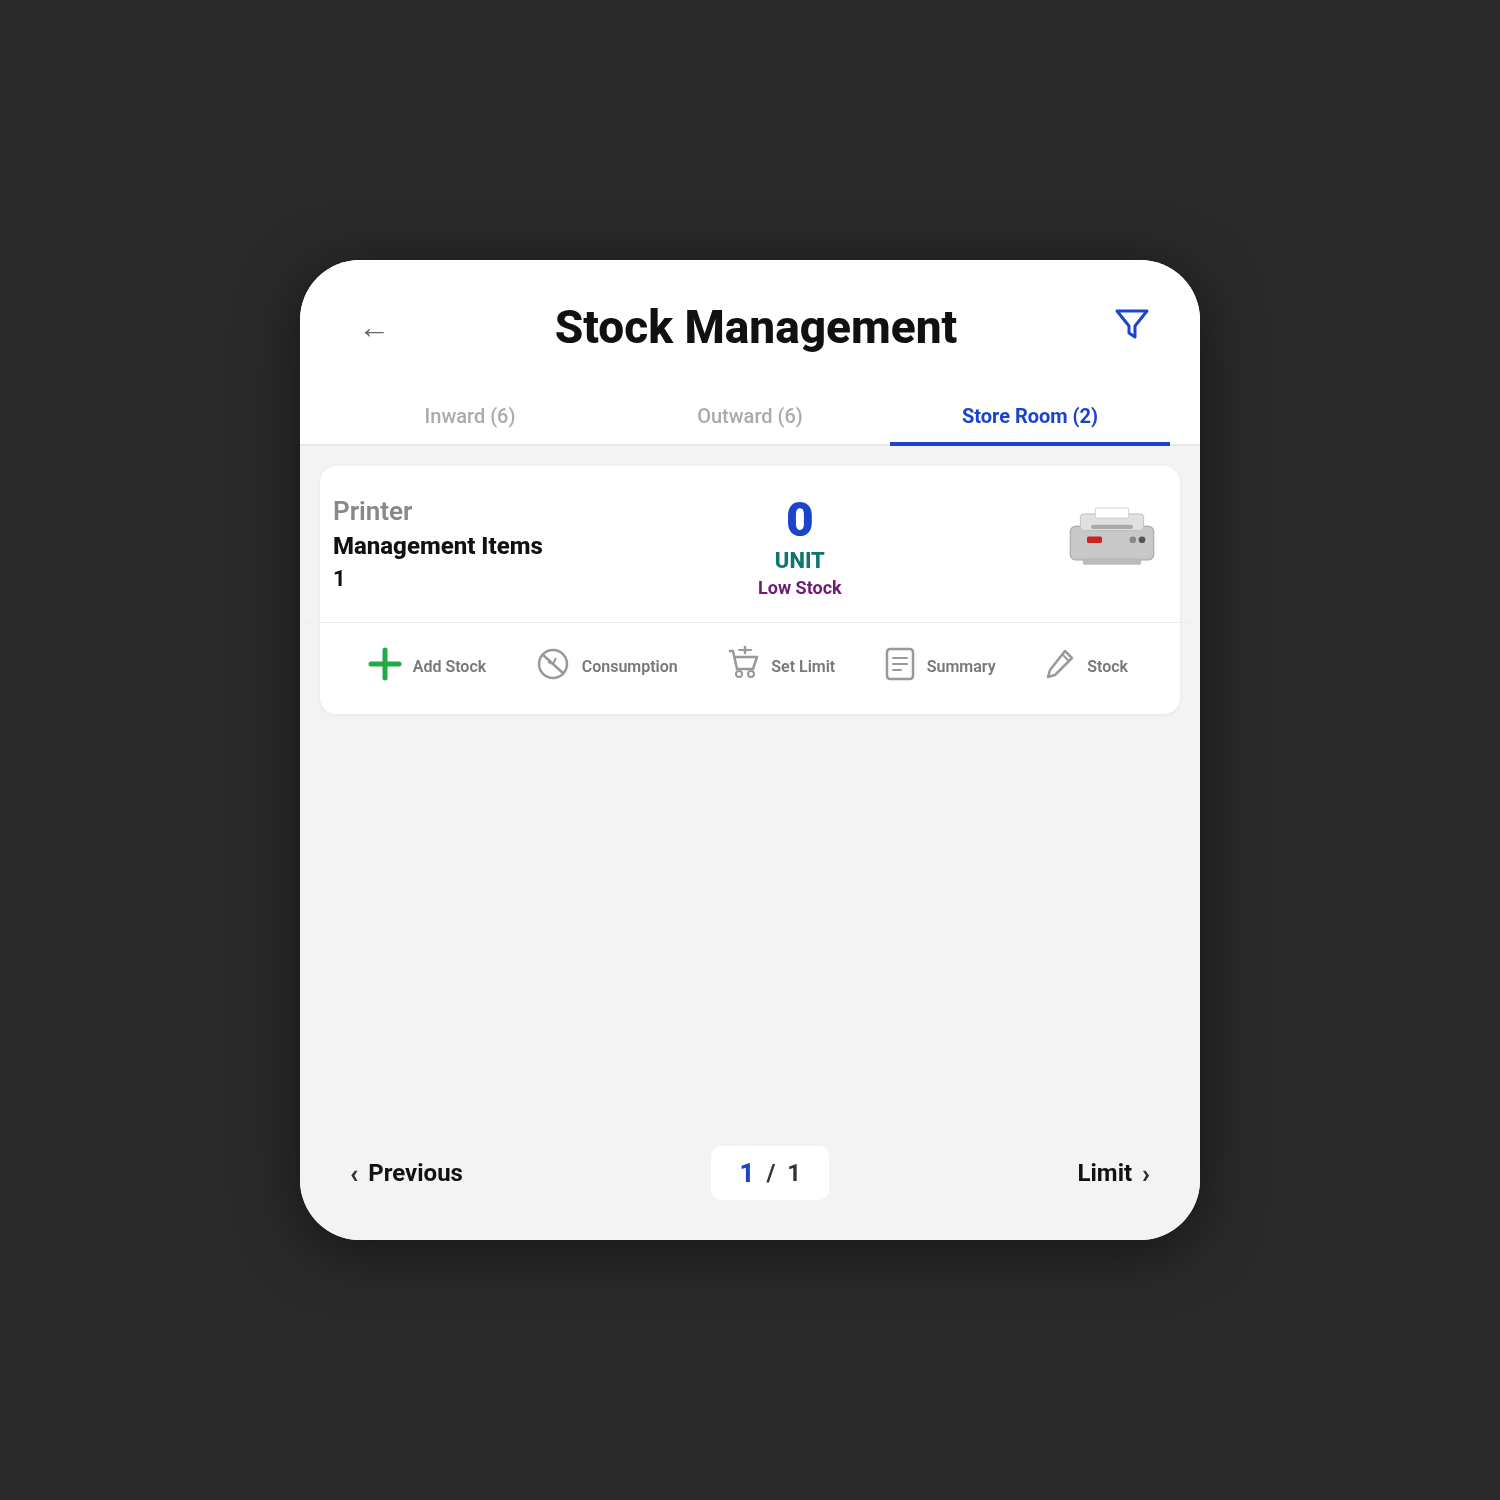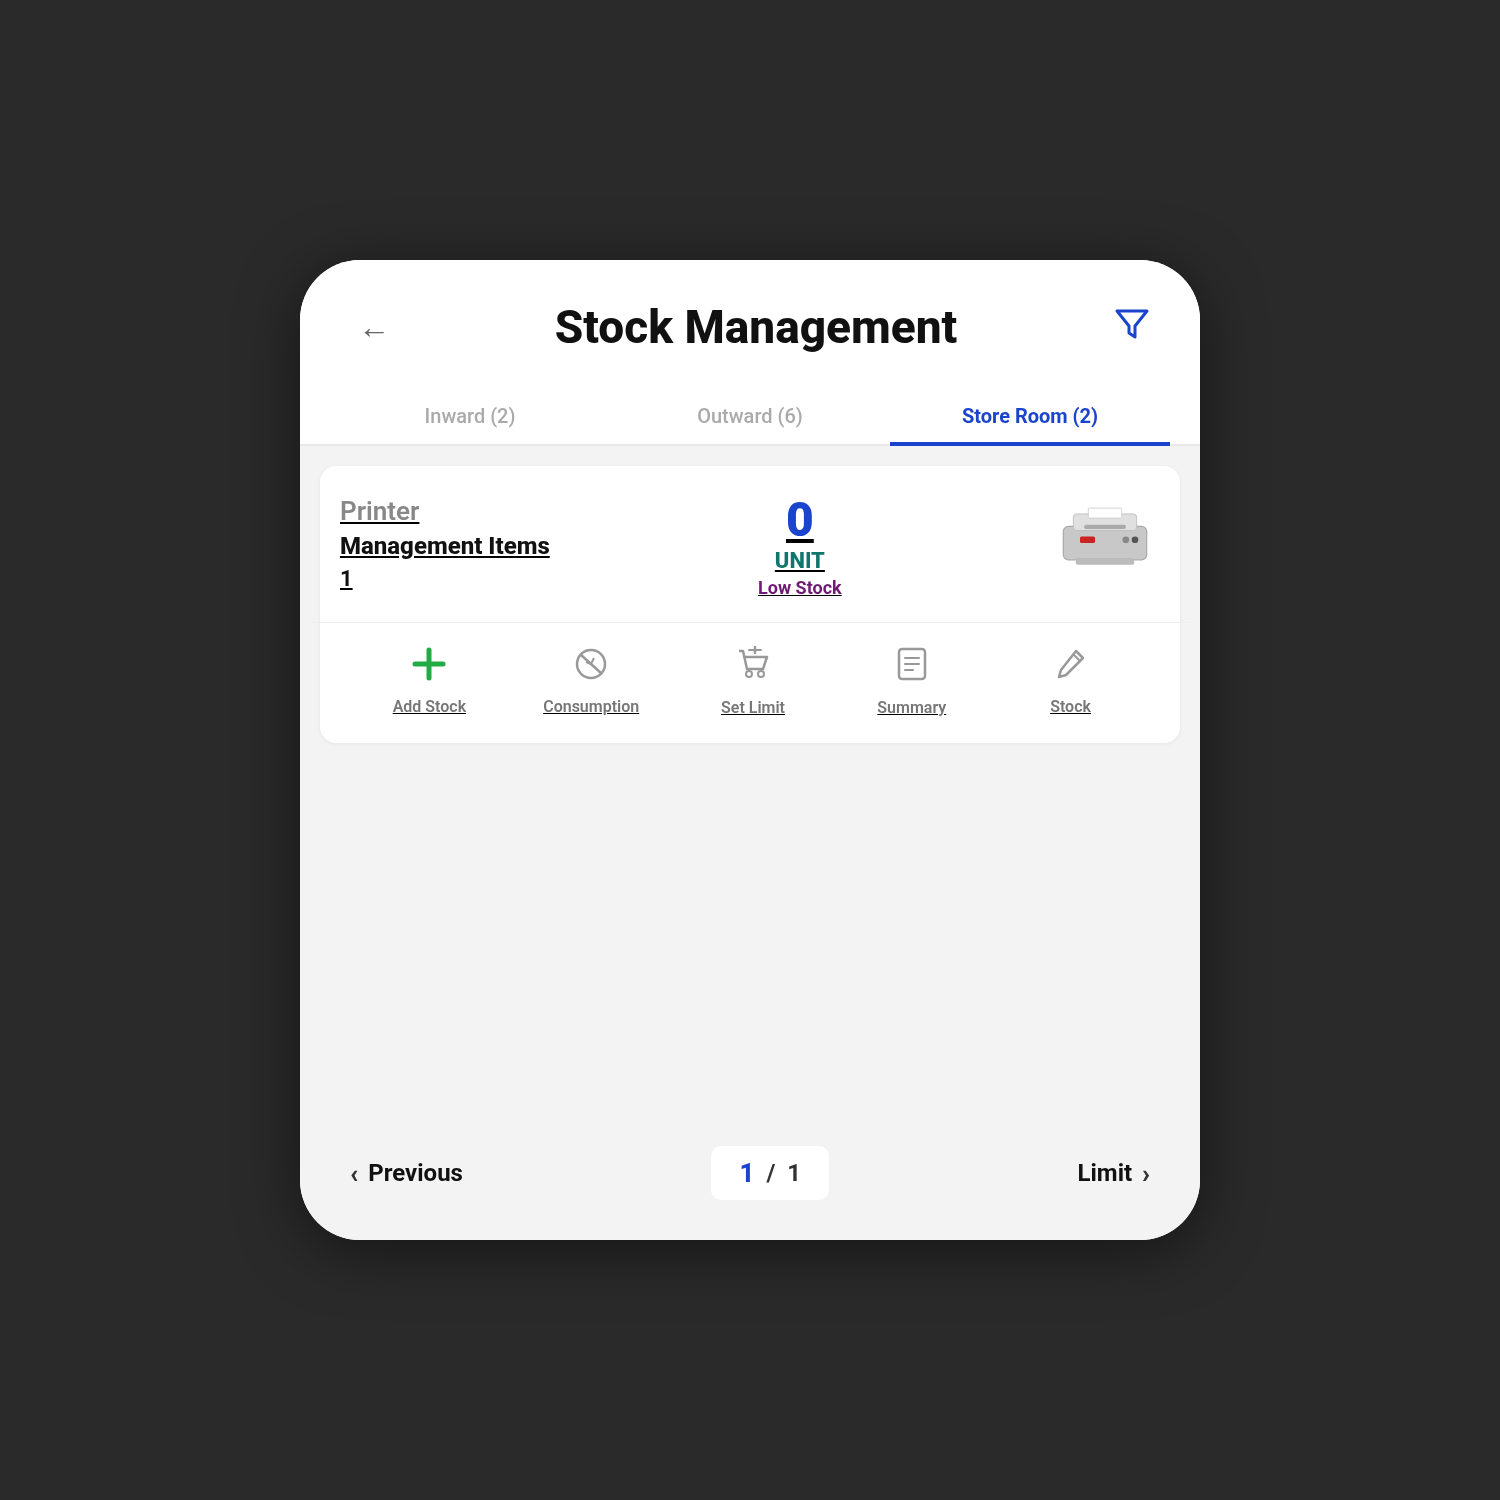--- a/index.html
+++ b/index.html
@@ -87,23 +87,22 @@
       padding: 20px 20px 10px;
       display: flex;
       flex-direction: column;
       gap: 16px;
     }
 
     
     .item-card {
       background: #fff;
       border-radius: 16px;
-      padding: 30px 20px 0;
+      padding: 30px 13px 0;
       box-shadow: 0 1px 4px rgba(0,0,0,0.06);
-      text-decoration: underline;
     }
 
     .item-main {
       display: flex;
       align-items: flex-start;
       justify-content: space-between;
       padding-bottom: 24px;
     }
 
     .item-info {
@@ -180,21 +179,21 @@
     
     .actions {
       display: flex;
       align-items: center;
       justify-content: space-around;
       padding: 22px 10px 26px;
     }
 
     .action-btn {
       display: flex;
-      flex-direction: column;
+      flex-direction: row;
       align-items: center;
       gap: 10px;
       cursor: pointer;
       min-width: 90px;
     }
 
     .action-icon {
       font-size: 30px;
       line-height: 1;
     }
@@ -275,21 +274,21 @@
     <span class="page-title">Stock Management</span>
     <span class="filter-icon">
       <svg class="funnel" viewBox="0 0 36 36" fill="none" xmlns="http://www.w3.org/2000/svg">
         <polygon points="3,5 33,5 21,20 21,31 15,27 15,20" fill="none" stroke="#1a44cc" stroke-width="3" stroke-linejoin="round"></polygon>
       </svg>
     </span>
   </div>
 
   <div class="tabs">
     <div class="tab">
-      <span>Inward (2)</span>
+      <span>Inward (6)</span>
     </div>
     <div class="tab">
       <span>Outward (6)</span>
     </div>
     <div class="tab active">
       <span>Store Room (2)</span>
     </div>
   </div>
 
   <div class="content">

